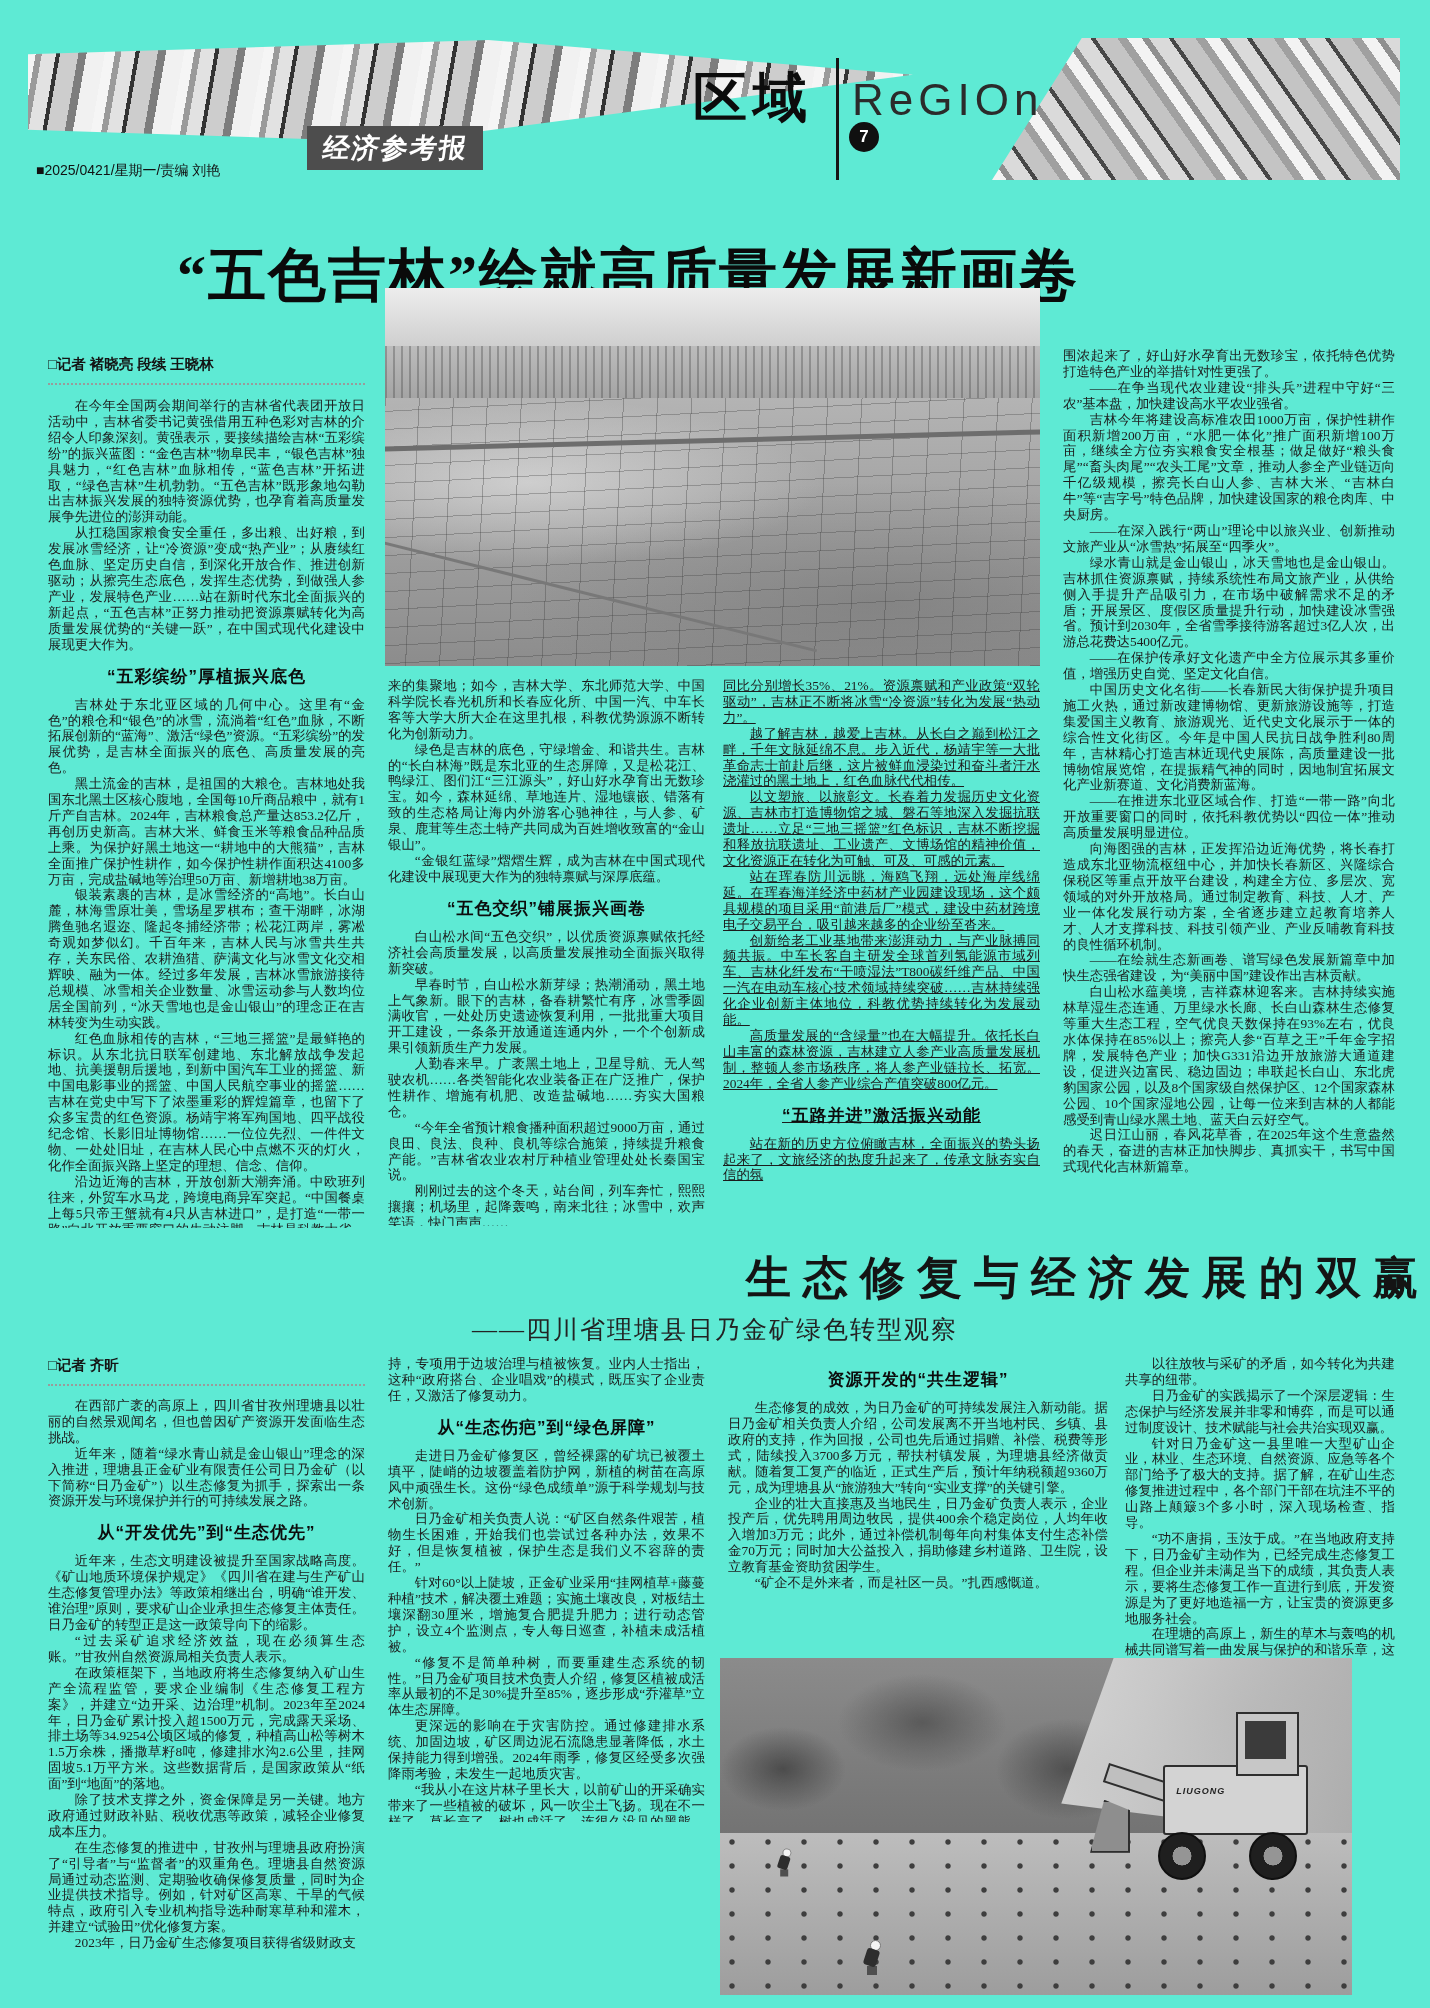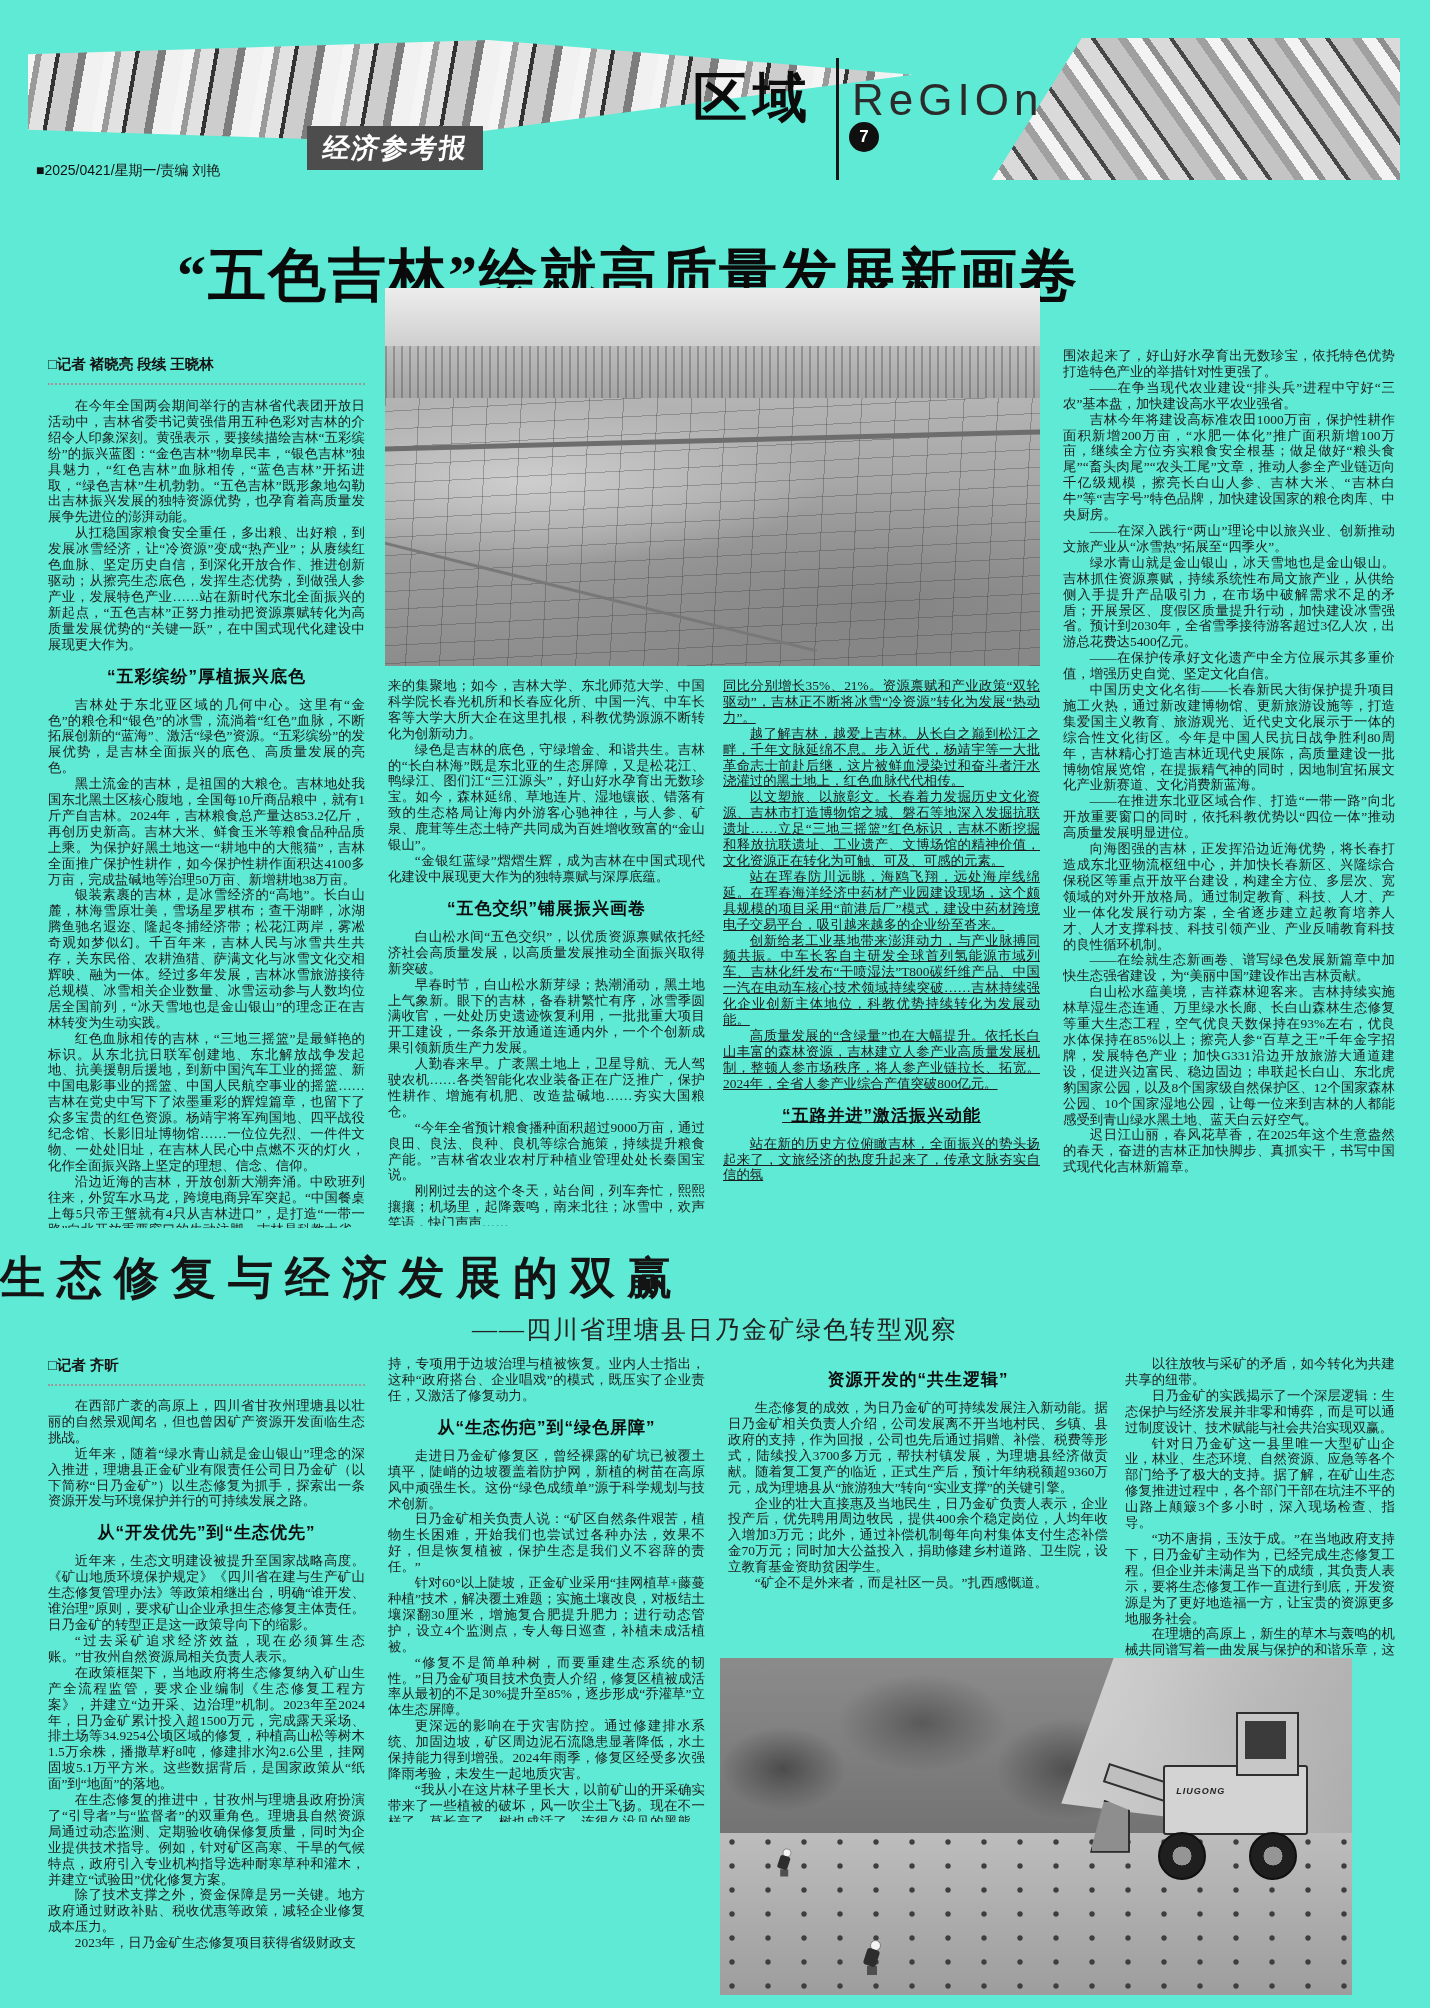--- a/index.html
+++ b/index.html
@@ -18,21 +18,21 @@
   .sec-en{position:absolute;left:852px;top:78px;font:300 44px/1 "Liberation Sans","DejaVu Sans",sans-serif;letter-spacing:5px;color:#2b2b2b;}
   .pagenum{position:absolute;left:849px;top:122px;width:30px;height:30px;border-radius:50%;background:#101010;color:#fff;
     font:700 17px/30px "Liberation Sans",sans-serif;text-align:center;}
   .dateline{position:absolute;left:36px;top:162px;font:14px/1.2 "Liberation Sans","DejaVu Sans",sans-serif;color:#111;}
   .logo{position:absolute;left:307px;top:126px;width:176px;height:44px;background:#4d4d4d;color:#fff;
     display:flex;align-items:center;justify-content:center;}
   .logo span{font:700 27px/1 "Liberation Serif",serif;transform:skewX(-8deg);letter-spacing:2px;}
   
   .a1-headline{position:absolute;left:0;width:1256px;top:244px;text-align:center;
     font:900 58px/1.1 "Liberation Serif","DejaVu Serif",serif;color:#0a0a0a;letter-spacing:2px;}
-  .a2-headline{position:absolute;left:0;width:1430px;top:1254px;text-align:left;
+  .a2-headline{position:absolute;left:0;width:1430px;top:1254px;text-align:right;
     font:700 45px/1.1 "Liberation Serif",serif;letter-spacing:12px;color:#141414;}
   .a2-dek{position:absolute;left:0;width:1430px;top:1315px;text-align:center;
     font:400 25px/1.2 "Liberation Serif",serif;letter-spacing:2px;color:#222;}
   .byline{position:absolute;font:700 14.5px/1.3 "Liberation Sans","DejaVu Sans",sans-serif;color:#141414;
     border-bottom:2px dotted #9a9a9a;padding-bottom:9px;}
   .a1-byline{left:48px;top:355px;width:317px;}
   .a2-byline{left:48px;top:1356px;width:317px;}
   
   .col{position:absolute;font-size:13.4px;line-height:15.9px;text-align:justify;color:#1c1c1c;overflow:hidden;}
   .col p{margin:0;text-indent:2em;}
@@ -172,22 +172,22 @@
   <div class="a2-dek">——四川省理塘县日乃金矿绿色转型观察</div>
   <div class="byline a2-byline">□记者 齐昕</div>
 
   <div class="col a2c1">
       <p>在西部广袤的高原上，四川省甘孜州理塘县以壮丽的自然景观闻名，但也曾因矿产资源开发面临生态挑战。</p>
       <p>近年来，随着“绿水青山就是金山银山”理念的深入推进，理塘县正金矿业有限责任公司日乃金矿（以下简称“日乃金矿”）以生态修复为抓手，探索出一条资源开发与环境保护并行的可持续发展之路。</p>
       <h3 class="subhead">从“开发优先”到“生态优先”</h3>
       <p>近年来，生态文明建设被提升至国家战略高度。《矿山地质环境保护规定》《四川省在建与生产矿山生态修复管理办法》等政策相继出台，明确“谁开发、谁治理”原则，要求矿山企业承担生态修复主体责任。日乃金矿的转型正是这一政策导向下的缩影。</p>
       <p>“过去采矿追求经济效益，现在必须算生态账。”甘孜州自然资源局相关负责人表示。</p>
       <p>在政策框架下，当地政府将生态修复纳入矿山生产全流程监管，要求企业编制《生态修复工程方案》，并建立“边开采、边治理”机制。2023年至2024年，日乃金矿累计投入超1500万元，完成露天采场、排土场等34.9254公顷区域的修复，种植高山松等树木1.5万余株，播撒草籽8吨，修建排水沟2.6公里，挂网固坡5.1万平方米。这些数据背后，是国家政策从“纸面”到“地面”的落地。</p>
+      <p>除了技术支撑之外，资金保障是另一关键。地方政府通过财政补贴、税收优惠等政策，减轻企业修复成本压力。</p>
       <p>在生态修复的推进中，甘孜州与理塘县政府扮演了“引导者”与“监督者”的双重角色。理塘县自然资源局通过动态监测、定期验收确保修复质量，同时为企业提供技术指导。例如，针对矿区高寒、干旱的气候特点，政府引入专业机构指导选种耐寒草种和灌木，并建立“试验田”优化修复方案。</p>
-      <p>除了技术支撑之外，资金保障是另一关键。地方政府通过财政补贴、税收优惠等政策，减轻企业修复成本压力。</p>
       <p>2023年，日乃金矿生态修复项目获得省级财政支</p>
     </div>
   <div class="col a2c2">
       <p class="cont">持，专项用于边坡治理与植被恢复。业内人士指出，这种“政府搭台、企业唱戏”的模式，既压实了企业责任，又激活了修复动力。</p>
       <h3 class="subhead">从“生态伤疤”到“绿色屏障”</h3>
       <p>走进日乃金矿修复区，曾经裸露的矿坑已被覆土填平，陡峭的边坡覆盖着防护网，新植的树苗在高原风中顽强生长。这份“绿色成绩单”源于科学规划与技术创新。</p>
       <p>日乃金矿相关负责人说：“矿区自然条件艰苦，植物生长困难，开始我们也尝试过各种办法，效果不好，但是恢复植被，保护生态是我们义不容辞的责任。”</p>
       <p>针对60°以上陡坡，正金矿业采用“挂网植草+藤蔓种植”技术，解决覆土难题；实施土壤改良，对板结土壤深翻30厘米，增施复合肥提升肥力；进行动态管护，设立4个监测点，专人每日巡查，补植未成活植被。</p>
       <p>“修复不是简单种树，而要重建生态系统的韧性。”日乃金矿项目技术负责人介绍，修复区植被成活率从最初的不足30%提升至85%，逐步形成“乔灌草”立体生态屏障。</p>
       <p>更深远的影响在于灾害防控。通过修建排水系统、加固边坡，矿区周边泥石流隐患显著降低，水土保持能力得到增强。2024年雨季，修复区经受多次强降雨考验，未发生一起地质灾害。</p>

